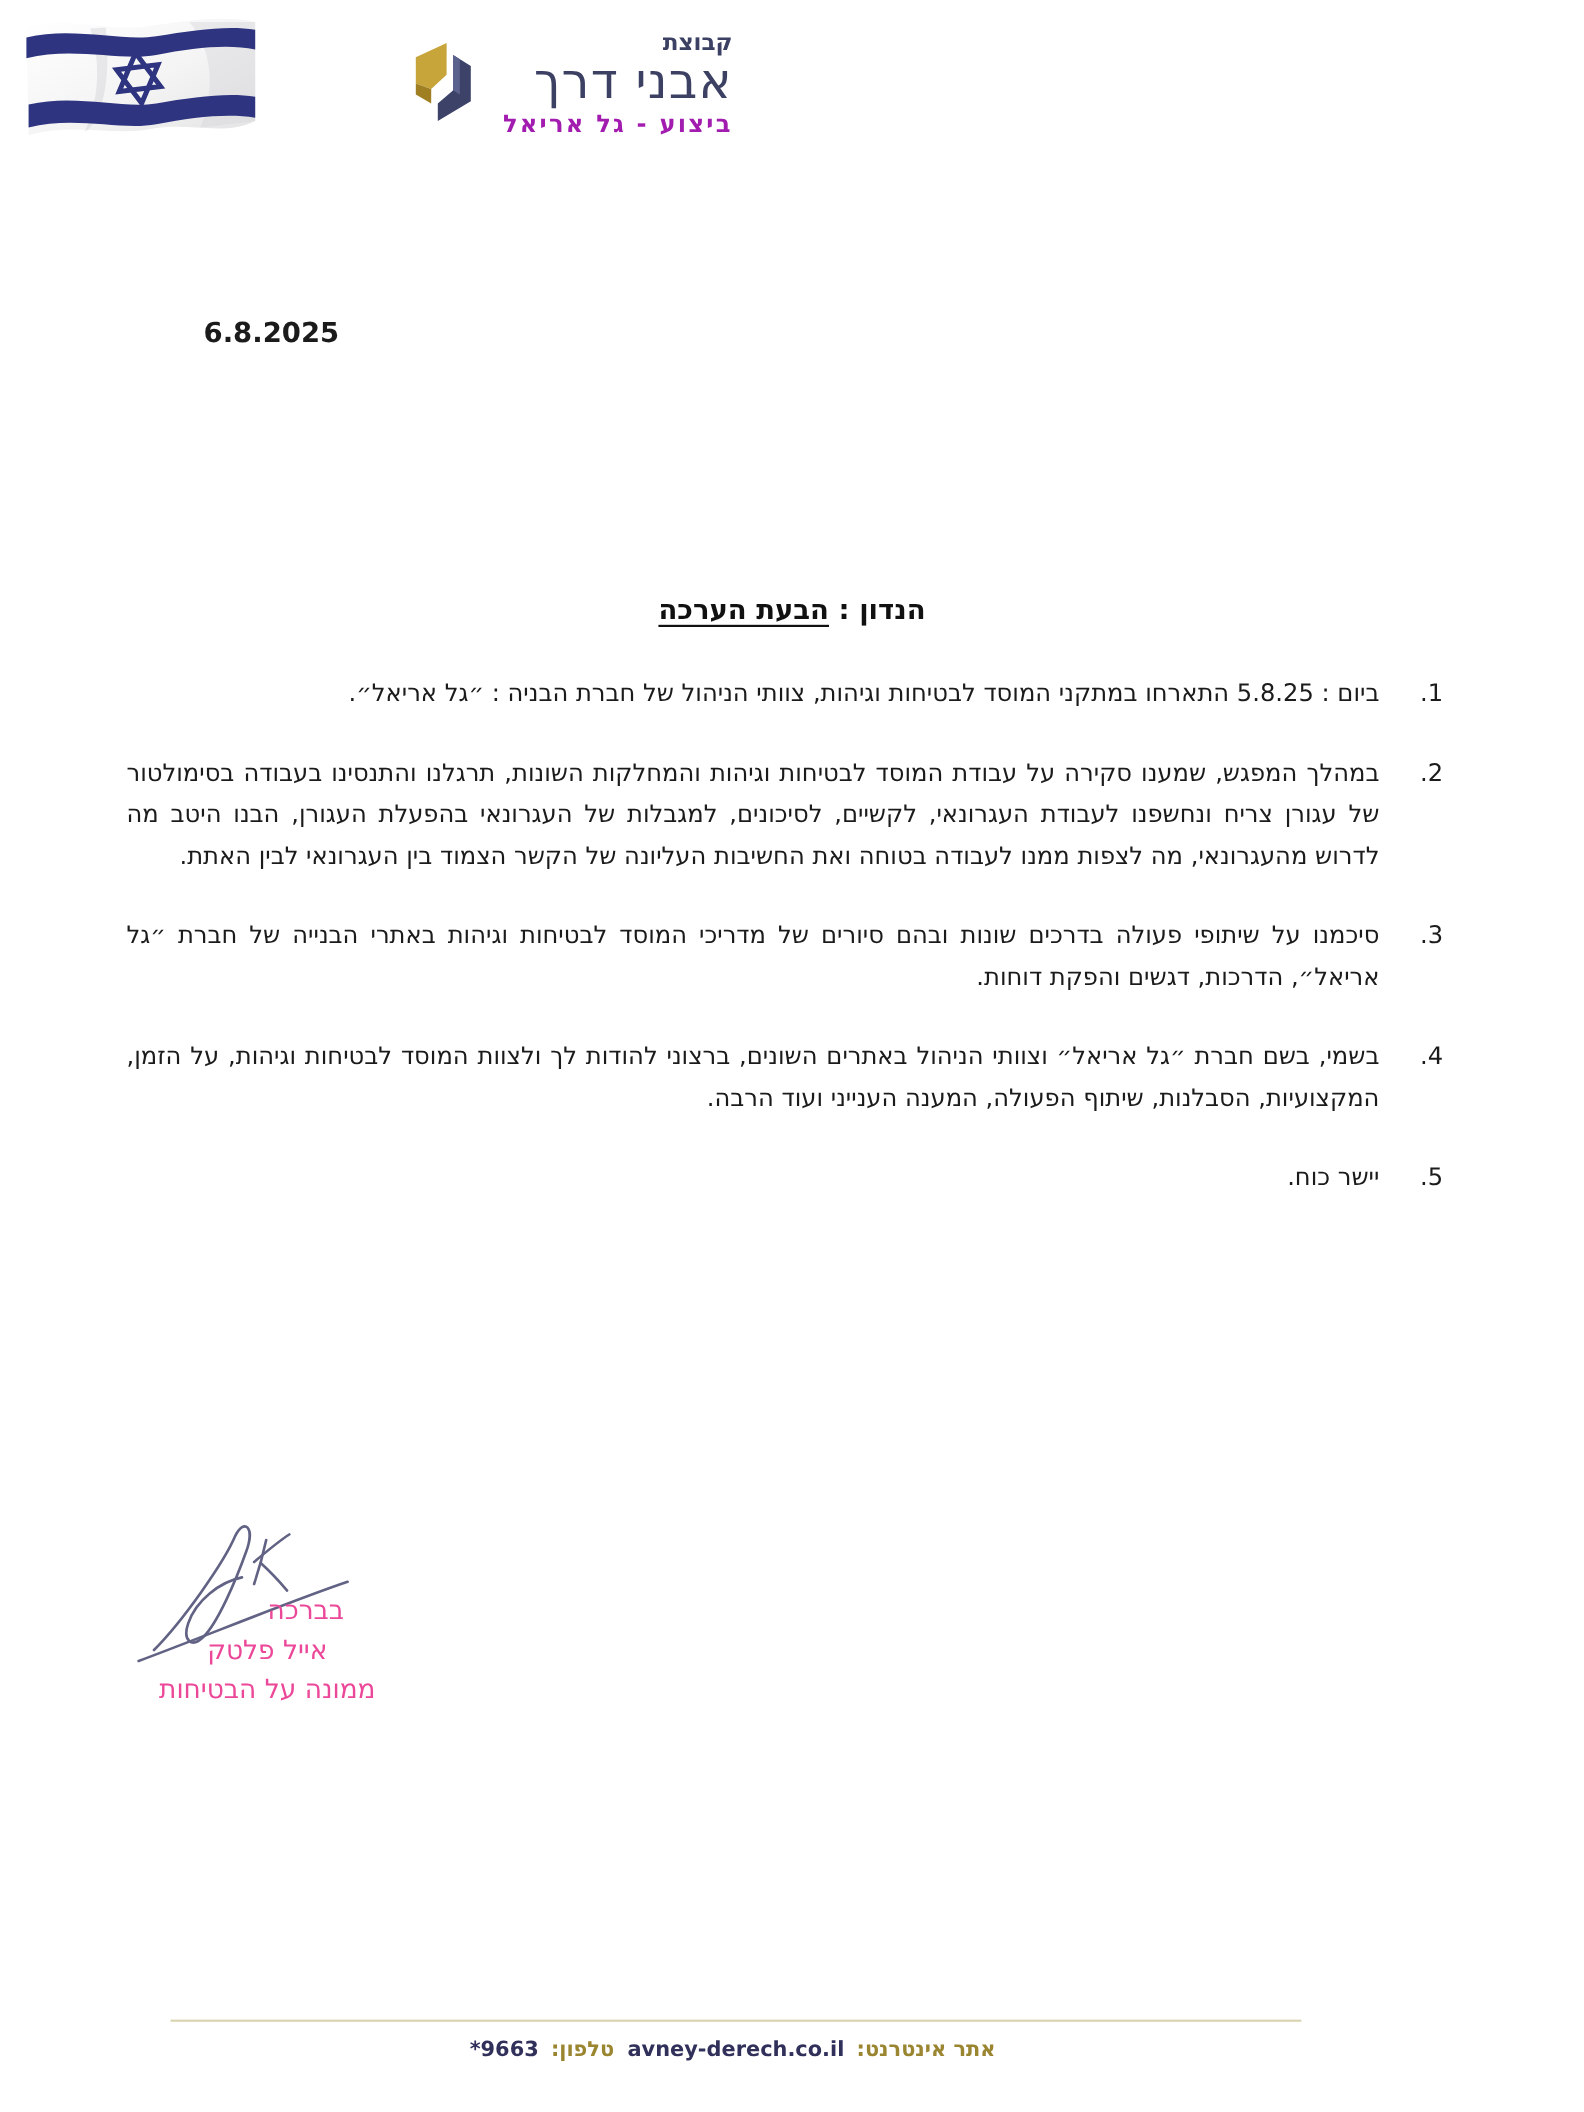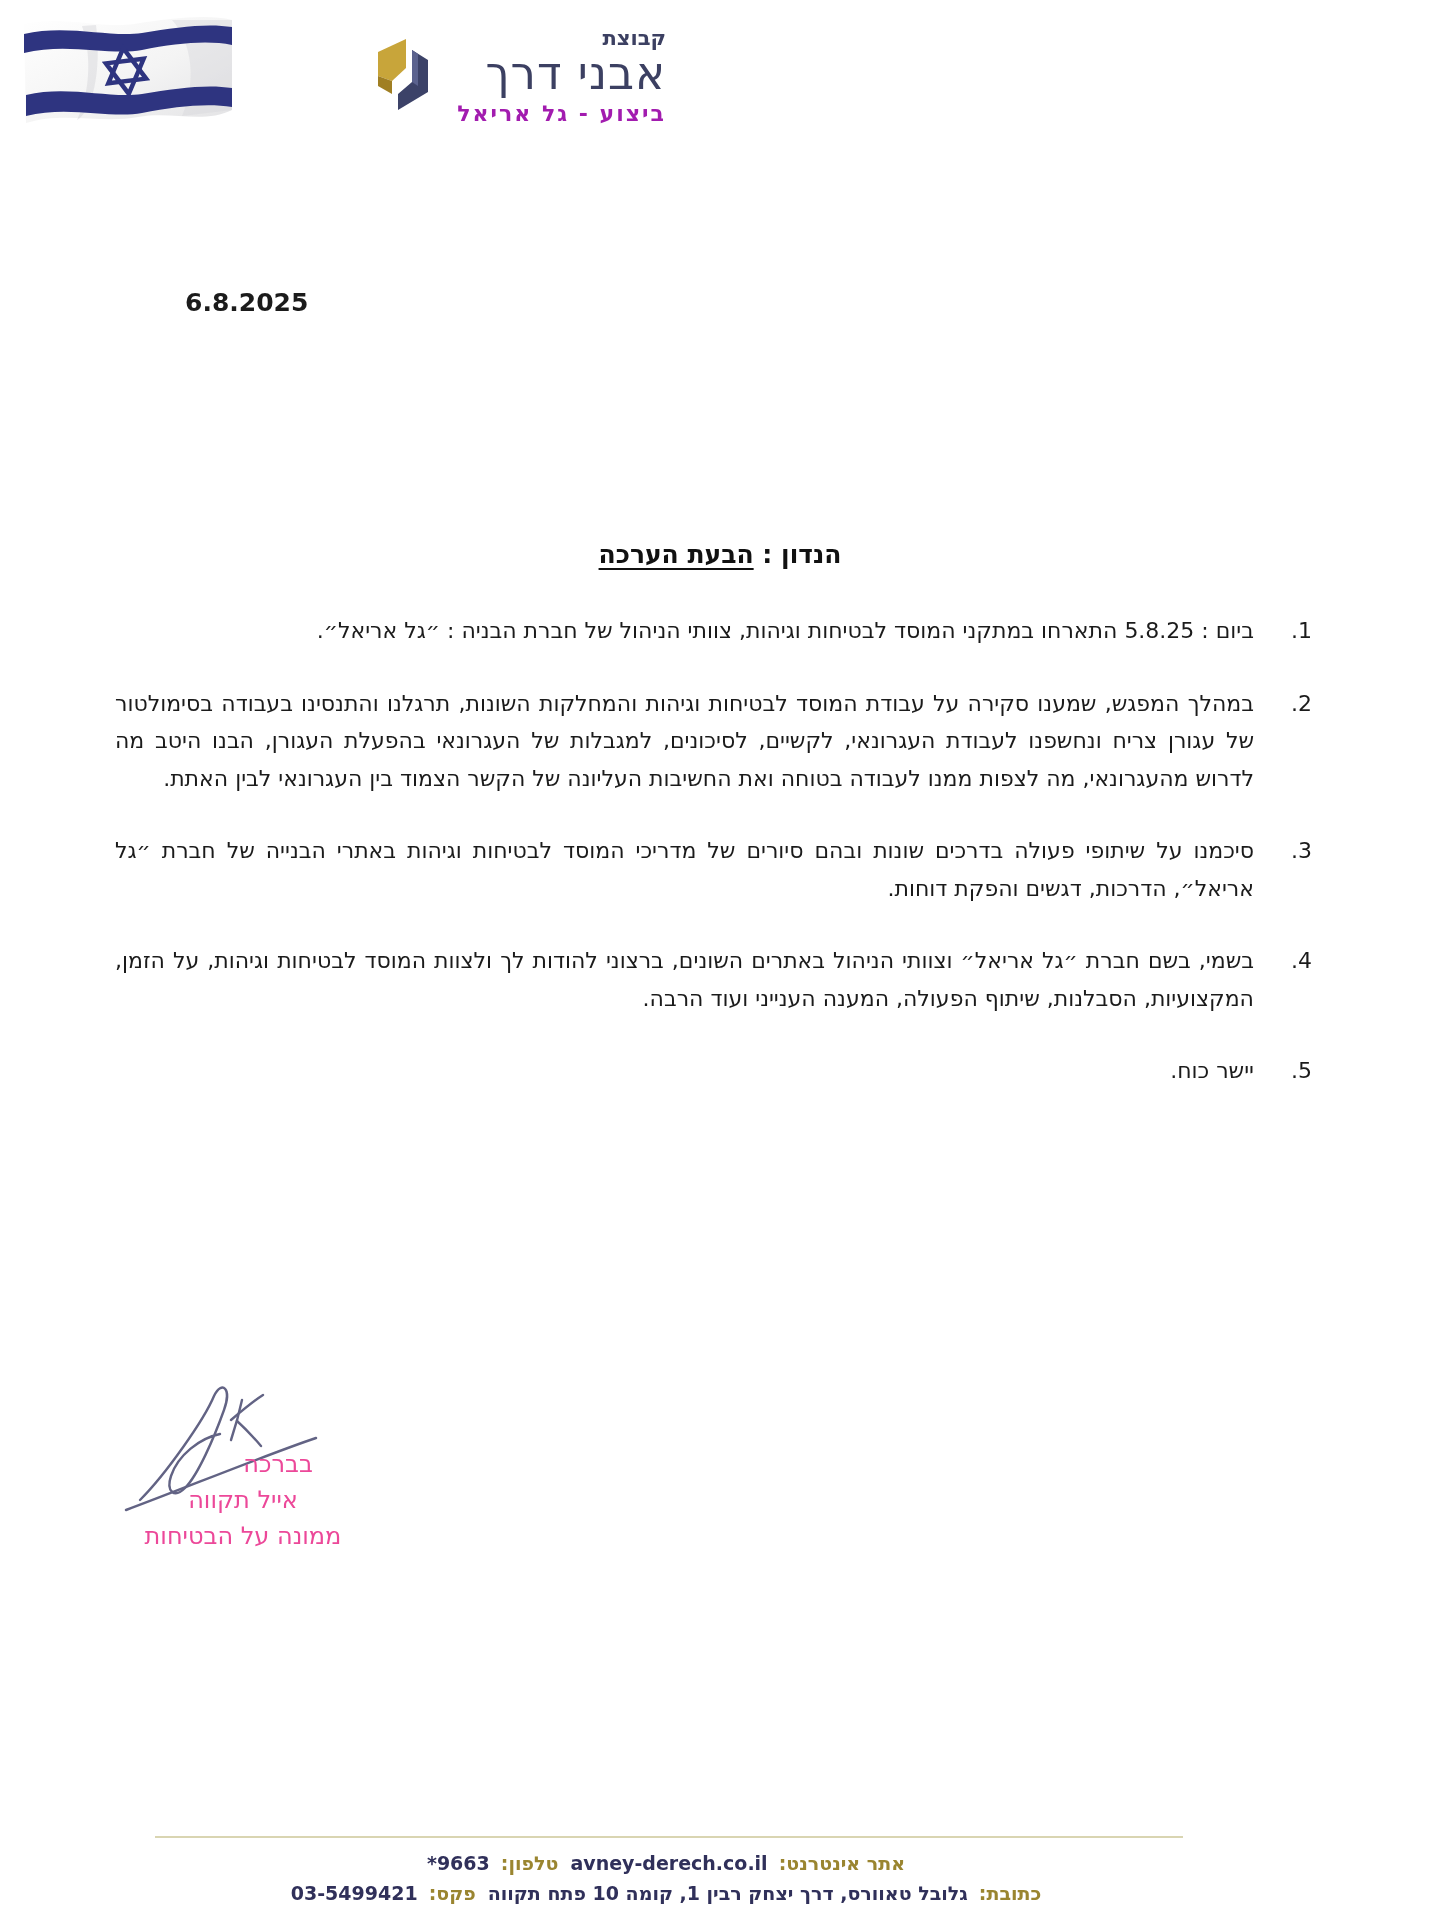--- a/index.html
+++ b/index.html
@@ -109,34 +109,28 @@
       <g fill="none" stroke="#55567a" stroke-width="2.4" stroke-linecap="round" opacity="0.92">
         <path d="M 22 122 C 48 96, 86 42, 96 18 C 104 2, 114 10, 106 32 C 96 60, 80 97, 67 110 C 56 121, 48 113, 53 98 C 60 77, 82 60, 102 56"></path>
         <path d="M 8 132 C 62 112, 150 76, 198 60"></path>
         <path d="M 124 22 C 121 36, 117 50, 113 62"></path>
         <path d="M 113 42 C 126 31, 137 22, 145 17"></path>
         <path d="M 119 43 C 129 52, 137 61, 143 68"></path>
       </g>
     </svg>
     <div class="sig-lines">
       <div class="sig-greeting">בברכה</div>
-      <div>אייל תקווה</div>
+      <div>אייל פלטק</div>
       <div>ממונה על הבטיחות</div>
     </div>
   </div>
 
   <div class="footer-divider"></div>
   <div class="footer">
     <div>
       <span class="lbl">אתר אינטרנט:</span>
       <span class="val">avney-derech.co.il</span>
       <span class="lbl">טלפון:</span>
       <span class="val">9663*</span>
     </div>
-    <div>
-      <span class="lbl">כתובת:</span>
-      <span class="val">גלובל טאוורס, דרך יצחק רבין 1, קומה 10 פתח תקווה</span>
-      <span class="lbl">פקס:</span>
-      <span class="val">03-5499421</span>
-    </div>
   </div>
 
 </div>
 
 </body></html>

